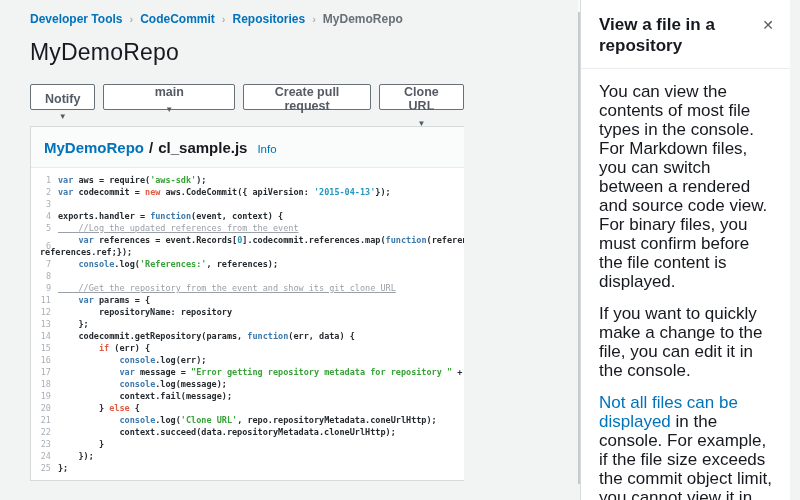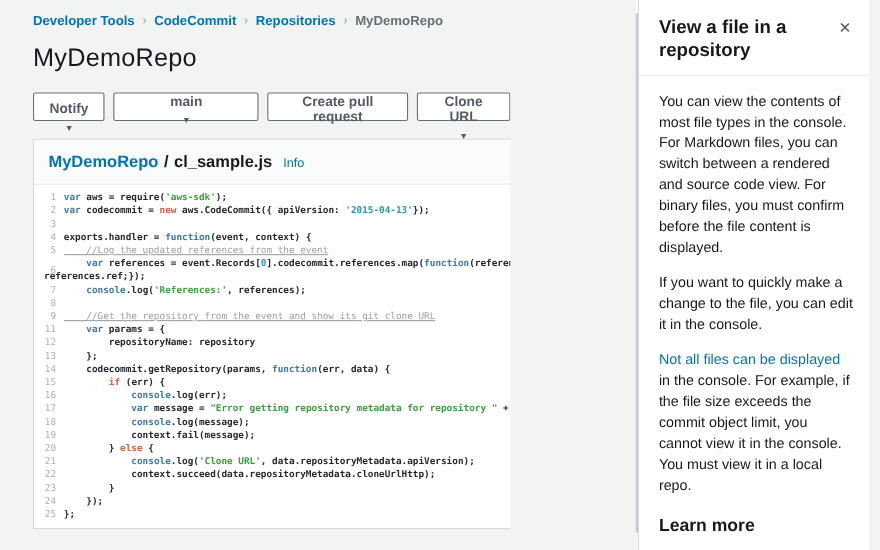--- a/index.html
+++ b/index.html
@@ -52,21 +52,21 @@
   .sb-up { height:12px; background:#fbfbfb; color:#55595e; font-size:8px; line-height:12px; text-align:center; }
   .sb-thumb { position:absolute; left:0; top:12px; width:12px; height:472px; background:#c7cbce; }
 
   
   .help { position:absolute; left:580px; top:0; width:210px; height:500px; background:#fff;
           border-left:1px solid #d5dbdb; padding:14px 14px 0 18px; overflow:hidden; }
   .help-header { display:flex; justify-content:space-between; align-items:flex-start; }
   .help-header h2 { font-size:17px; line-height:21px; font-weight:bold; color:#16191f; width:150px; }
   .help-close { font-size:14px; color:#545b64; cursor:pointer; line-height:18px; padding:2px; }
   .help-divider { border:none; border-top:1px solid #eaeded; margin:12px -14px 0 -18px; }
-  .help-body p { font-size:13px; line-height:19px; color:#16191f; margin-top:13px; }
+  .help-body p { font-size:17px; line-height:19px; color:#16191f; margin-top:13px; }
   .help-body a { color:#0073bb; text-decoration:none; cursor:pointer; }
   .help h3 { font-size:16px; font-weight:bold; color:#16191f; margin-top:20px; }
 
   .bell-svg { width:13px; height:13px; display:block; }
 </style>
 </head>
 <body>
 
 <div class="app">
 
@@ -229,21 +229,21 @@
           </div>
           <div class="code-row">
             <span class="ln">20</span>
             <div class="code-body">
               <div class="code-text"><span class="tk-p">        } </span><span class="tk-o">else</span><span class="tk-p"> {</span></div>
             </div>
           </div>
           <div class="code-row">
             <span class="ln">21</span>
             <div class="code-body">
-              <div class="code-text"><span class="tk-p">            </span><span class="tk-k">console</span><span class="tk-p">.log(</span><span class="tk-s">'Clone URL'</span><span class="tk-p">, data.repositoryMetadata.apiVersion);</span></div>
+              <div class="code-text"><span class="tk-p">            </span><span class="tk-k">console</span><span class="tk-p">.log(</span><span class="tk-s">'Clone URL'</span><span class="tk-p">, repo.repositoryMetadata.coneUrlHttp);</span></div>
             </div>
           </div>
           <div class="code-row">
             <span class="ln">22</span>
             <div class="code-body">
               <div class="code-text"><span class="tk-p">            context.succeed(data.repositoryMetadata.cloneUrlHttp);</span></div>
             </div>
           </div>
           <div class="code-row">
             <span class="ln">23</span>

